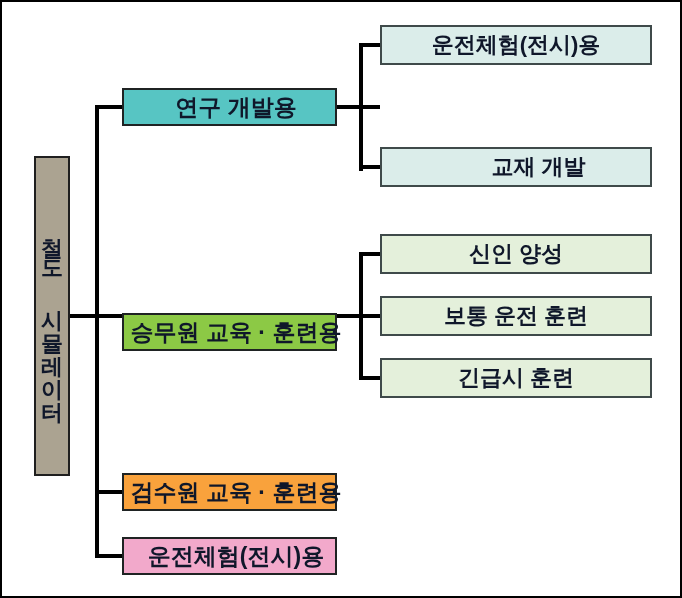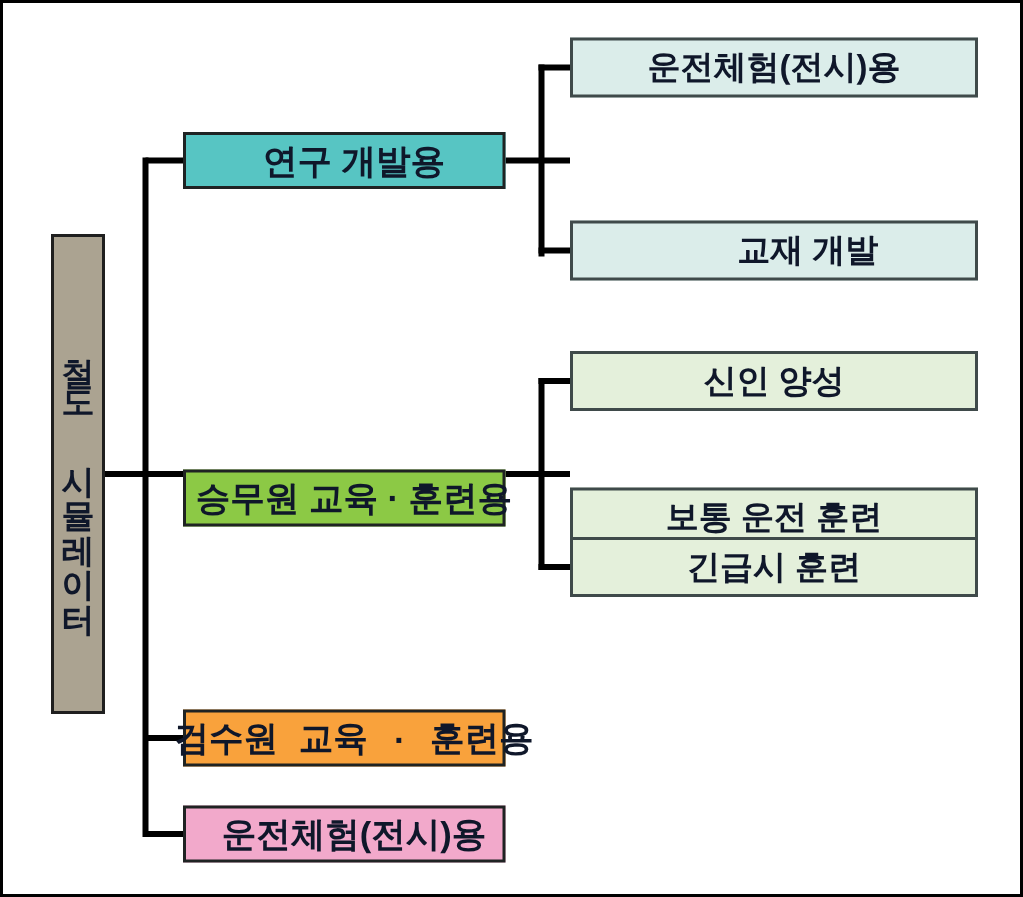--- a/index.html
+++ b/index.html
@@ -85,42 +85,42 @@
   </div>
 
   <div class="box lvl1" style="top: 86px; background-color: rgb(87, 197, 195);">
     <span>연구 개발용</span>
   </div>
 
   <div class="box lvl1" style="top: 311px; background-color: rgb(140, 201, 69);">
     <span>승무원 교육 · 훈련용</span>
   </div>
 
-  <div class="box lvl1" style="top: 471px; background-color: rgb(249, 162, 60); font-family: Liberation Mono, monospace;">
+  <div class="box lvl1" style="top: 471px; background-color: rgb(249, 162, 60);">
     <span>검수원 교육 · 훈련용</span>
   </div>
 
   <div class="box lvl1" style="top: 535px; background-color: rgb(242, 169, 203);">
     <span>운전체험(전시)용</span>
   </div>
 
   <div class="box child" style="top: 23px; background-color: rgb(219, 237, 234);">
     <span>운전체험(전시)용</span>
   </div>
 
 
   <div class="box child" style="top: 145px; background-color: rgb(219, 237, 234); padding-left: 45px;">
     <span>교재 개발</span>
   </div>
 
   <div class="box child" style="top: 232px; background-color: rgb(228, 240, 219);">
     <span>신인 양성</span>
   </div>
 
-  <div class="box child" style="top: 294px; background-color: rgb(228, 240, 219); margin-top: 29px;">
+  <div class="box child" style="top: 294px; background-color: rgb(228, 240, 219);">
     <span>보통 운전 훈련</span>
   </div>
 
   <div class="box child" style="top: 356px; background-color: rgb(228, 240, 219); text-align: center;">
     <span>긴급시 훈련</span>
   </div>
 
 </div>
 
 </body></html>

